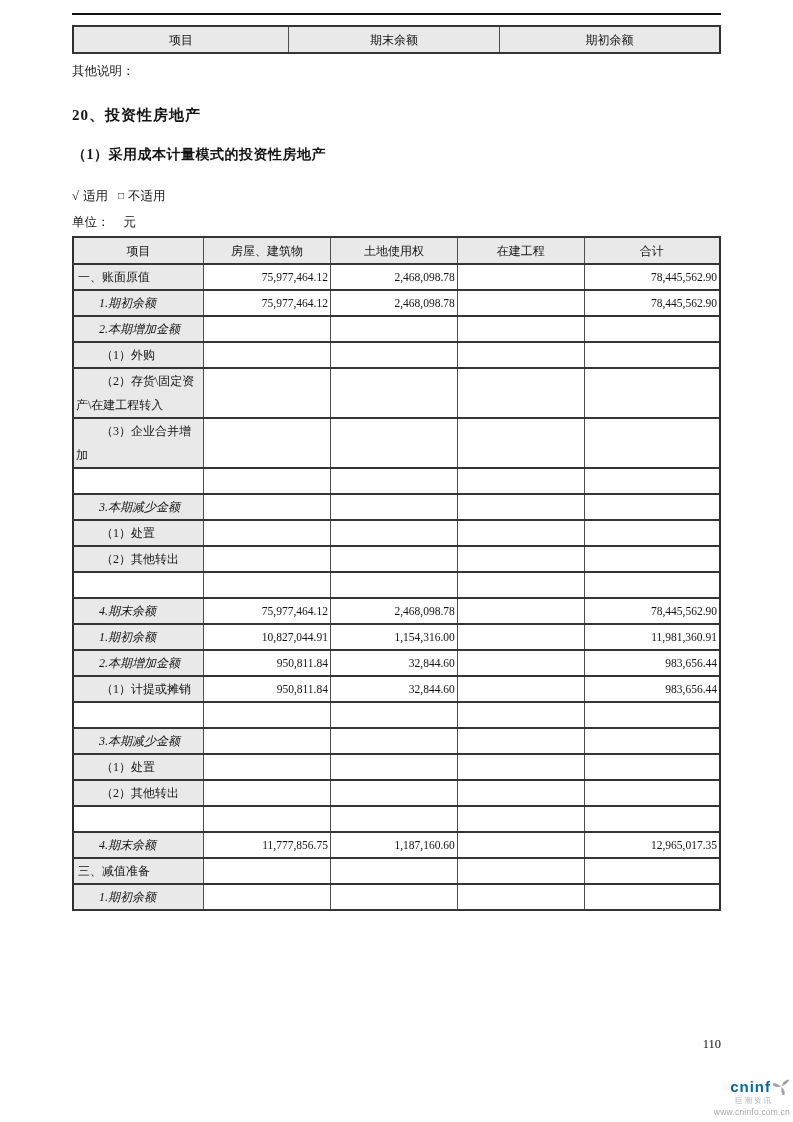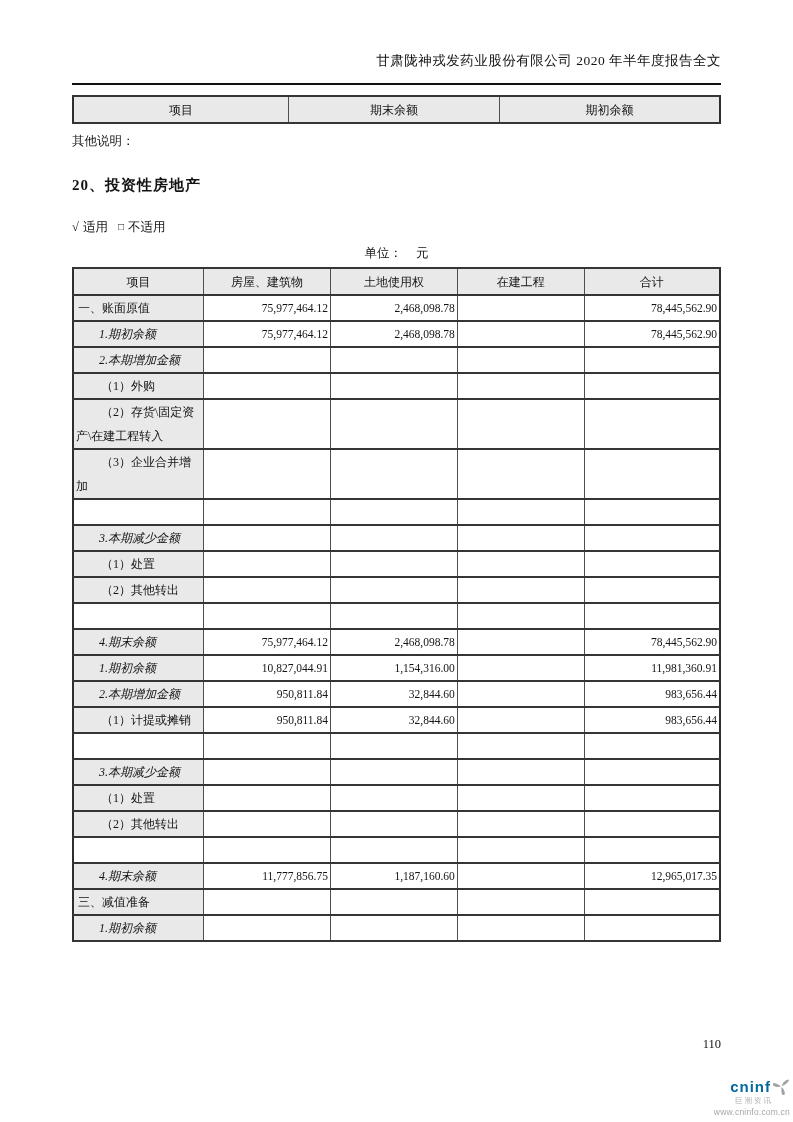--- a/index.html
+++ b/index.html
@@ -95,21 +95,21 @@
   }
   .applicable-row {
     margin-top: 24px;
     font-size: 12.5px;
   }
   .applicable-row .glyph { margin-right: 4px; }
   .applicable-row .box-glyph { margin-left: 10px; margin-right: 4px; font-size: 10px; vertical-align: 1px; }
   .unit-row {
     margin-top: 9px;
     margin-bottom: 0;
-    text-align: center;
+    text-align: left;
     font-size: 12.5px;
   }
   .unit-gap { display: inline-block; width: 14px; }
   
   .page-number {
     position: absolute;
     top: 1037px;
     right: 72px;
     font-size: 12.5px;
   }
@@ -149,23 +149,20 @@
     color: #a8a8a8;
     letter-spacing: 0.2px;
   }
 </style>
 </head>
 <body>
 
 <div class="page">
   <div class="content">
 
-    <div class="page-header">
-      <span>甘肃陇神戎发药业股份有限公司 2020 年半年度报告全文</span>
-    </div>
     <div class="header-rule"></div>
 
     <table class="tbl top-table">
       <colgroup>
         <col style="width:33.3%">
           <col style="width:32.6%">
           <col style="width:34.1%">
       </colgroup>
       <thead>
         <tr>
@@ -173,20 +170,21 @@
           <th>期末余额</th>
           <th>期初余额</th>
         </tr>
       </thead>
     </table>
 
     <div class="other-note">其他说明：</div>
 
     <div class="section-heading">20、投资性房地产</div>
 
+    <div class="subsection-heading">（1）采用成本计量模式的投资性房地产</div>
 
     <div class="applicable-row">
       <span class="glyph">√</span><span>适用</span><span class="box-glyph">□</span><span>不适用</span>
     </div>
 
     <div class="unit-row">
       <span>单位：</span><span class="unit-gap"></span><span>元</span>
     </div>
 
     <table class="tbl main-table">

